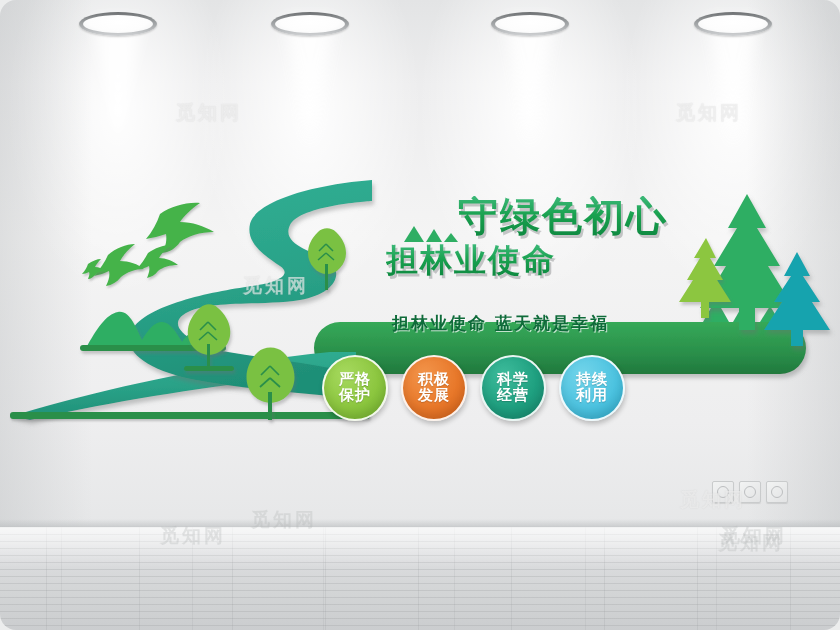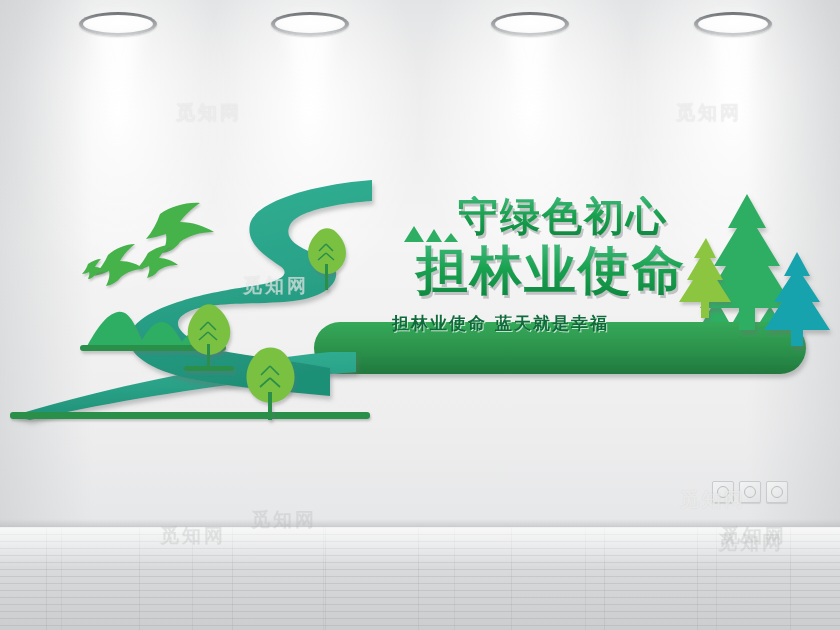--- a/index.html
+++ b/index.html
@@ -1,21 +1,21 @@
 <!DOCTYPE html>
 <html><head>
 <meta charset="utf-8">
 <style>
   html,body{margin:0;padding:0;}
   body{
     width:840px;height:630px;overflow:hidden;
     font-family:"DejaVu Sans","Liberation Sans",sans-serif;
     background:#eceded;
   }
-  #scene{position:relative;width:840px;height:630px;overflow:hidden;}
+  #scene{position:relative;width:840px;height:630px;overflow:hidden;border-radius:16px;}
 
   
   .wall{
     position:absolute;left:0;top:0;width:840px;height:527px;
     background:
       radial-gradient(ellipse 180px 300px at 118px 110px, rgba(255,255,255,.95) 0%, rgba(255,255,255,0) 62%),
       radial-gradient(ellipse 180px 300px at 310px 110px, rgba(255,255,255,.95) 0%, rgba(255,255,255,0) 62%),
       radial-gradient(ellipse 180px 300px at 530px 110px, rgba(255,255,255,.95) 0%, rgba(255,255,255,0) 62%),
       radial-gradient(ellipse 180px 300px at 733px 110px, rgba(255,255,255,.95) 0%, rgba(255,255,255,0) 62%),
       linear-gradient(180deg,#e3e4e5 0%,#ededee 16%,#f4f4f4 45%,#eeeeef 80%,#e6e7e8 100%);
@@ -105,24 +105,24 @@
     font-family:"DejaVu Sans","Liberation Sans",sans-serif;
     font-weight:bold;letter-spacing:2px;line-height:1;
     color:#18a050;
     text-shadow:2px 3px 0 rgba(120,122,124,.45);
     white-space:nowrap;
   }
   .t1{font-size:40px;margin-left:72px;
       background:linear-gradient(180deg,#3cb878 0%,#19a14f 48%,#0f8a41 100%);
       -webkit-background-clip:text;background-clip:text;color:transparent;
       text-shadow:none;filter:drop-shadow(2px 3px 0 rgba(120,122,124,.40));}
-  .t2{font-size:52px;margin-top:8px;
+  .t2{font-size:32px;margin-top:8px;
       background:linear-gradient(180deg,#3cb878 0%,#19a14f 48%,#0f8a41 100%);
       -webkit-background-clip:text;background-clip:text;color:transparent;
-      text-shadow:none;filter:drop-shadow(2px 3px 0 rgba(120,122,124,.40));text-align:center;}
+      text-shadow:none;filter:drop-shadow(2px 3px 0 rgba(120,122,124,.40));}
   .subtitle{
     position:absolute;left:392px;top:312px;
     font-size:17px;font-weight:bold;letter-spacing:2px;
     color:#0f6b3a;white-space:nowrap;
     text-shadow:1px 1px 0 rgba(255,255,255,.7);
   }
 
   
   .badges{position:absolute;left:322px;top:355px;display:flex;gap:13px;}
   .badge{
@@ -335,20 +335,38 @@
 
     </svg>
   </div>
 
   <div class="title-wrap">
     <div class="t-line t1">守绿色初心</div>
     <div class="t-line t2">担林业使命</div>
   </div>
   <div class="subtitle">担林业使命  蓝天就是幸福</div>
 
+  <div class="badges">
+    <div class="badge" style="background:radial-gradient(circle at 35% 28%,#a6d95e 0%,#8cc63f 55%,#6fae2c 100%);">
+      <span>严格</span>
+      <span>保护</span>
+    </div>
+    <div class="badge" style="background:radial-gradient(circle at 35% 28%,#f2944a 0%,#e8782a 55%,#d15f17 100%);">
+      <span>积极</span>
+      <span>发展</span>
+    </div>
+    <div class="badge" style="background:radial-gradient(circle at 35% 28%,#3dbb9b 0%,#1fa080 55%,#15846a 100%);">
+      <span>科学</span>
+      <span>经营</span>
+    </div>
+    <div class="badge" style="background:radial-gradient(circle at 35% 28%,#72d4ea 0%,#4dc3e0 55%,#2da8c8 100%);">
+      <span>持续</span>
+      <span>利用</span>
+    </div>
+  </div>
 
   <div class="wm" style="left:176px;top:100px;">觅知网</div>
   <div class="wm" style="left:676px;top:100px;">觅知网</div>
   <div class="wm" style="left:243px;top:273px;">觅知网</div>
   <div class="wm" style="left:680px;top:487px;">觅知网</div>
   <div class="wm dim" style="left:251px;top:507px;">觅知网</div>
   <div class="wm dim" style="left:718px;top:530px;">觅知网</div>
   <div class="wm dim" style="left:160px;top:523px;">觅知网</div>
   <div class="wm dim" style="left:721px;top:523px;">觅知网</div>
 

